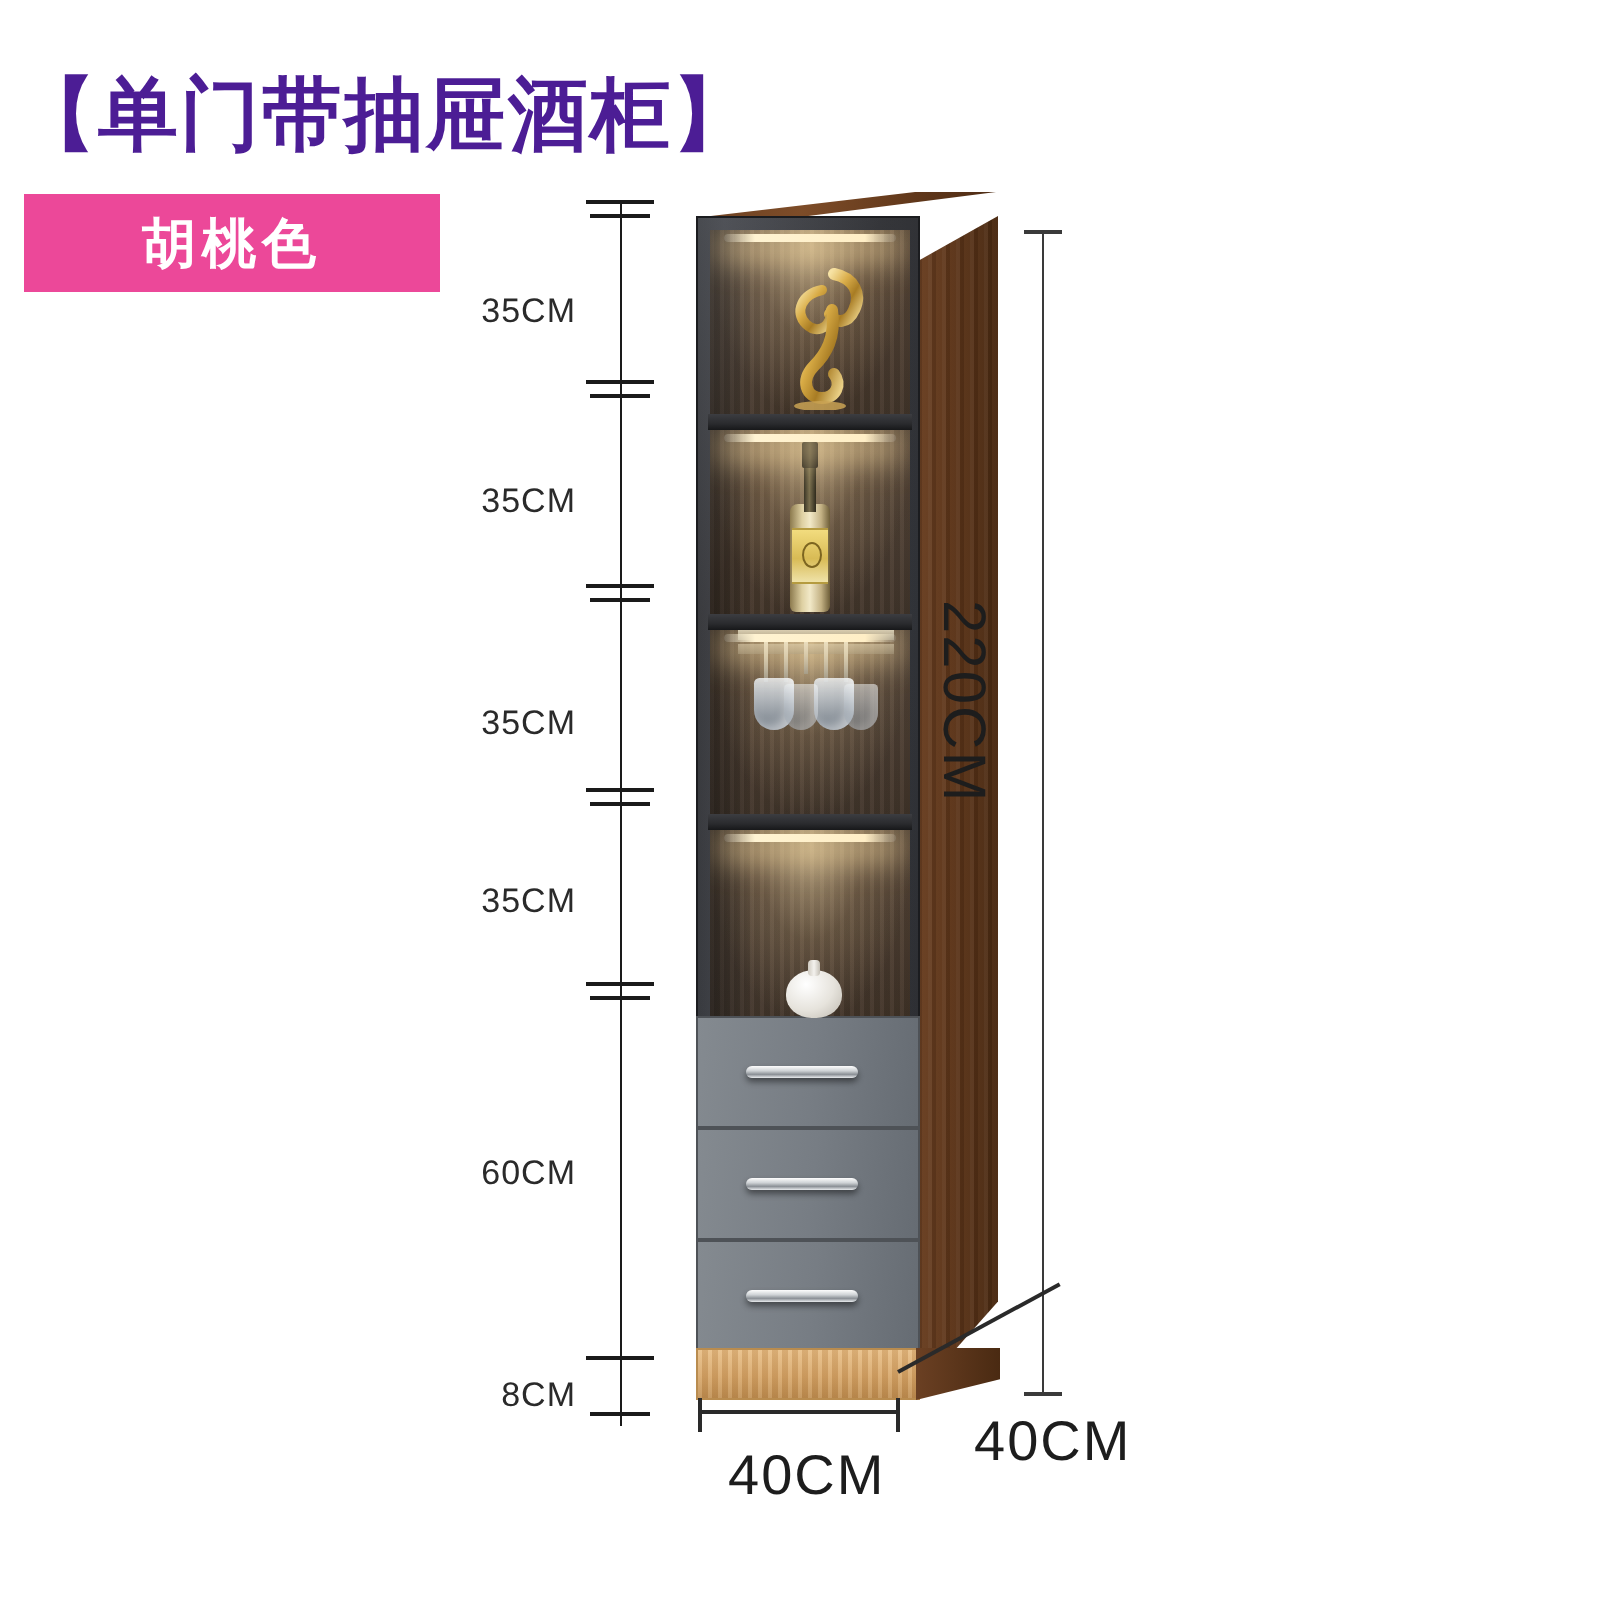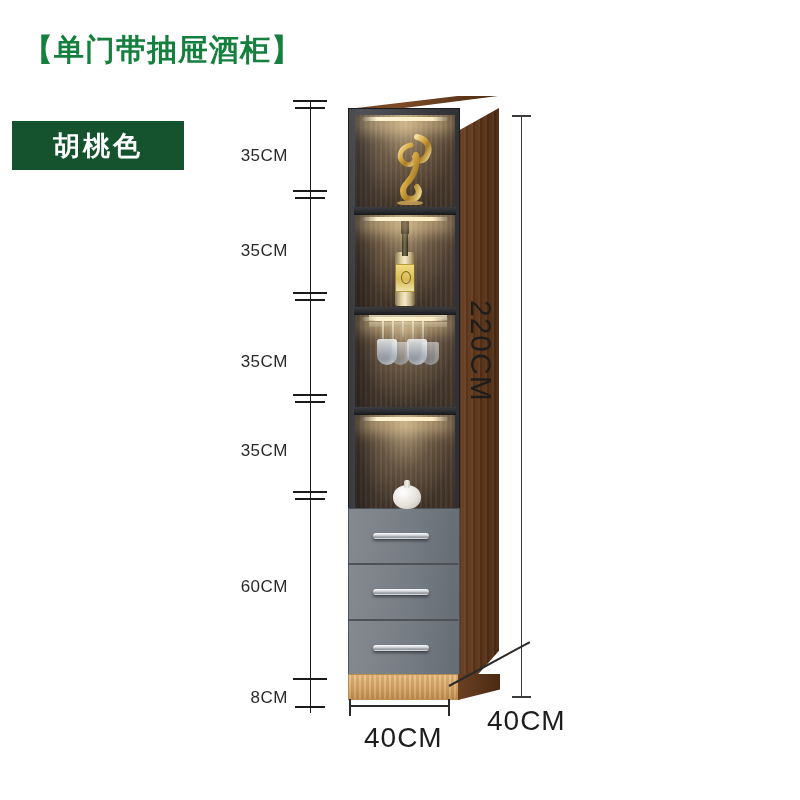--- a/index.html
+++ b/index.html
@@ -5,28 +5,28 @@
   html,body{margin:0;padding:0;}
   body{
     width:800px;height:800px;background:#ffffff;
     font-family:"Liberation Sans","DejaVu Sans",sans-serif;
     position:relative;overflow:hidden;
   }
   .stage{position:absolute;inset:0;}
 
   
   #product-title{
-    position:absolute;left:23px;top:30px;
-    font-size:30px;font-weight:700;color:#15803d;
+    position:absolute;left:8px;top:30px;
+    font-size:40px;font-weight:700;color:#4c1d95;
     letter-spacing:1px;white-space:nowrap;
   }
   #color-badge{
     position:absolute;left:12px;top:97px;
-    width:172px;height:49px;background:#14532d;
-    display:flex;align-items:center;justify-content:center;margin-top:24px;
+    width:208px;height:49px;background:#ec4899;
+    display:flex;align-items:center;justify-content:center;
   }
   #color-badge span{
     color:#ffffff;font-size:27px;font-weight:700;letter-spacing:3px;
   }
 
   
   .ruler-axis{
     position:absolute;left:310px;top:101px;width:1px;height:612px;
     background:#1a1a1a;
   }

